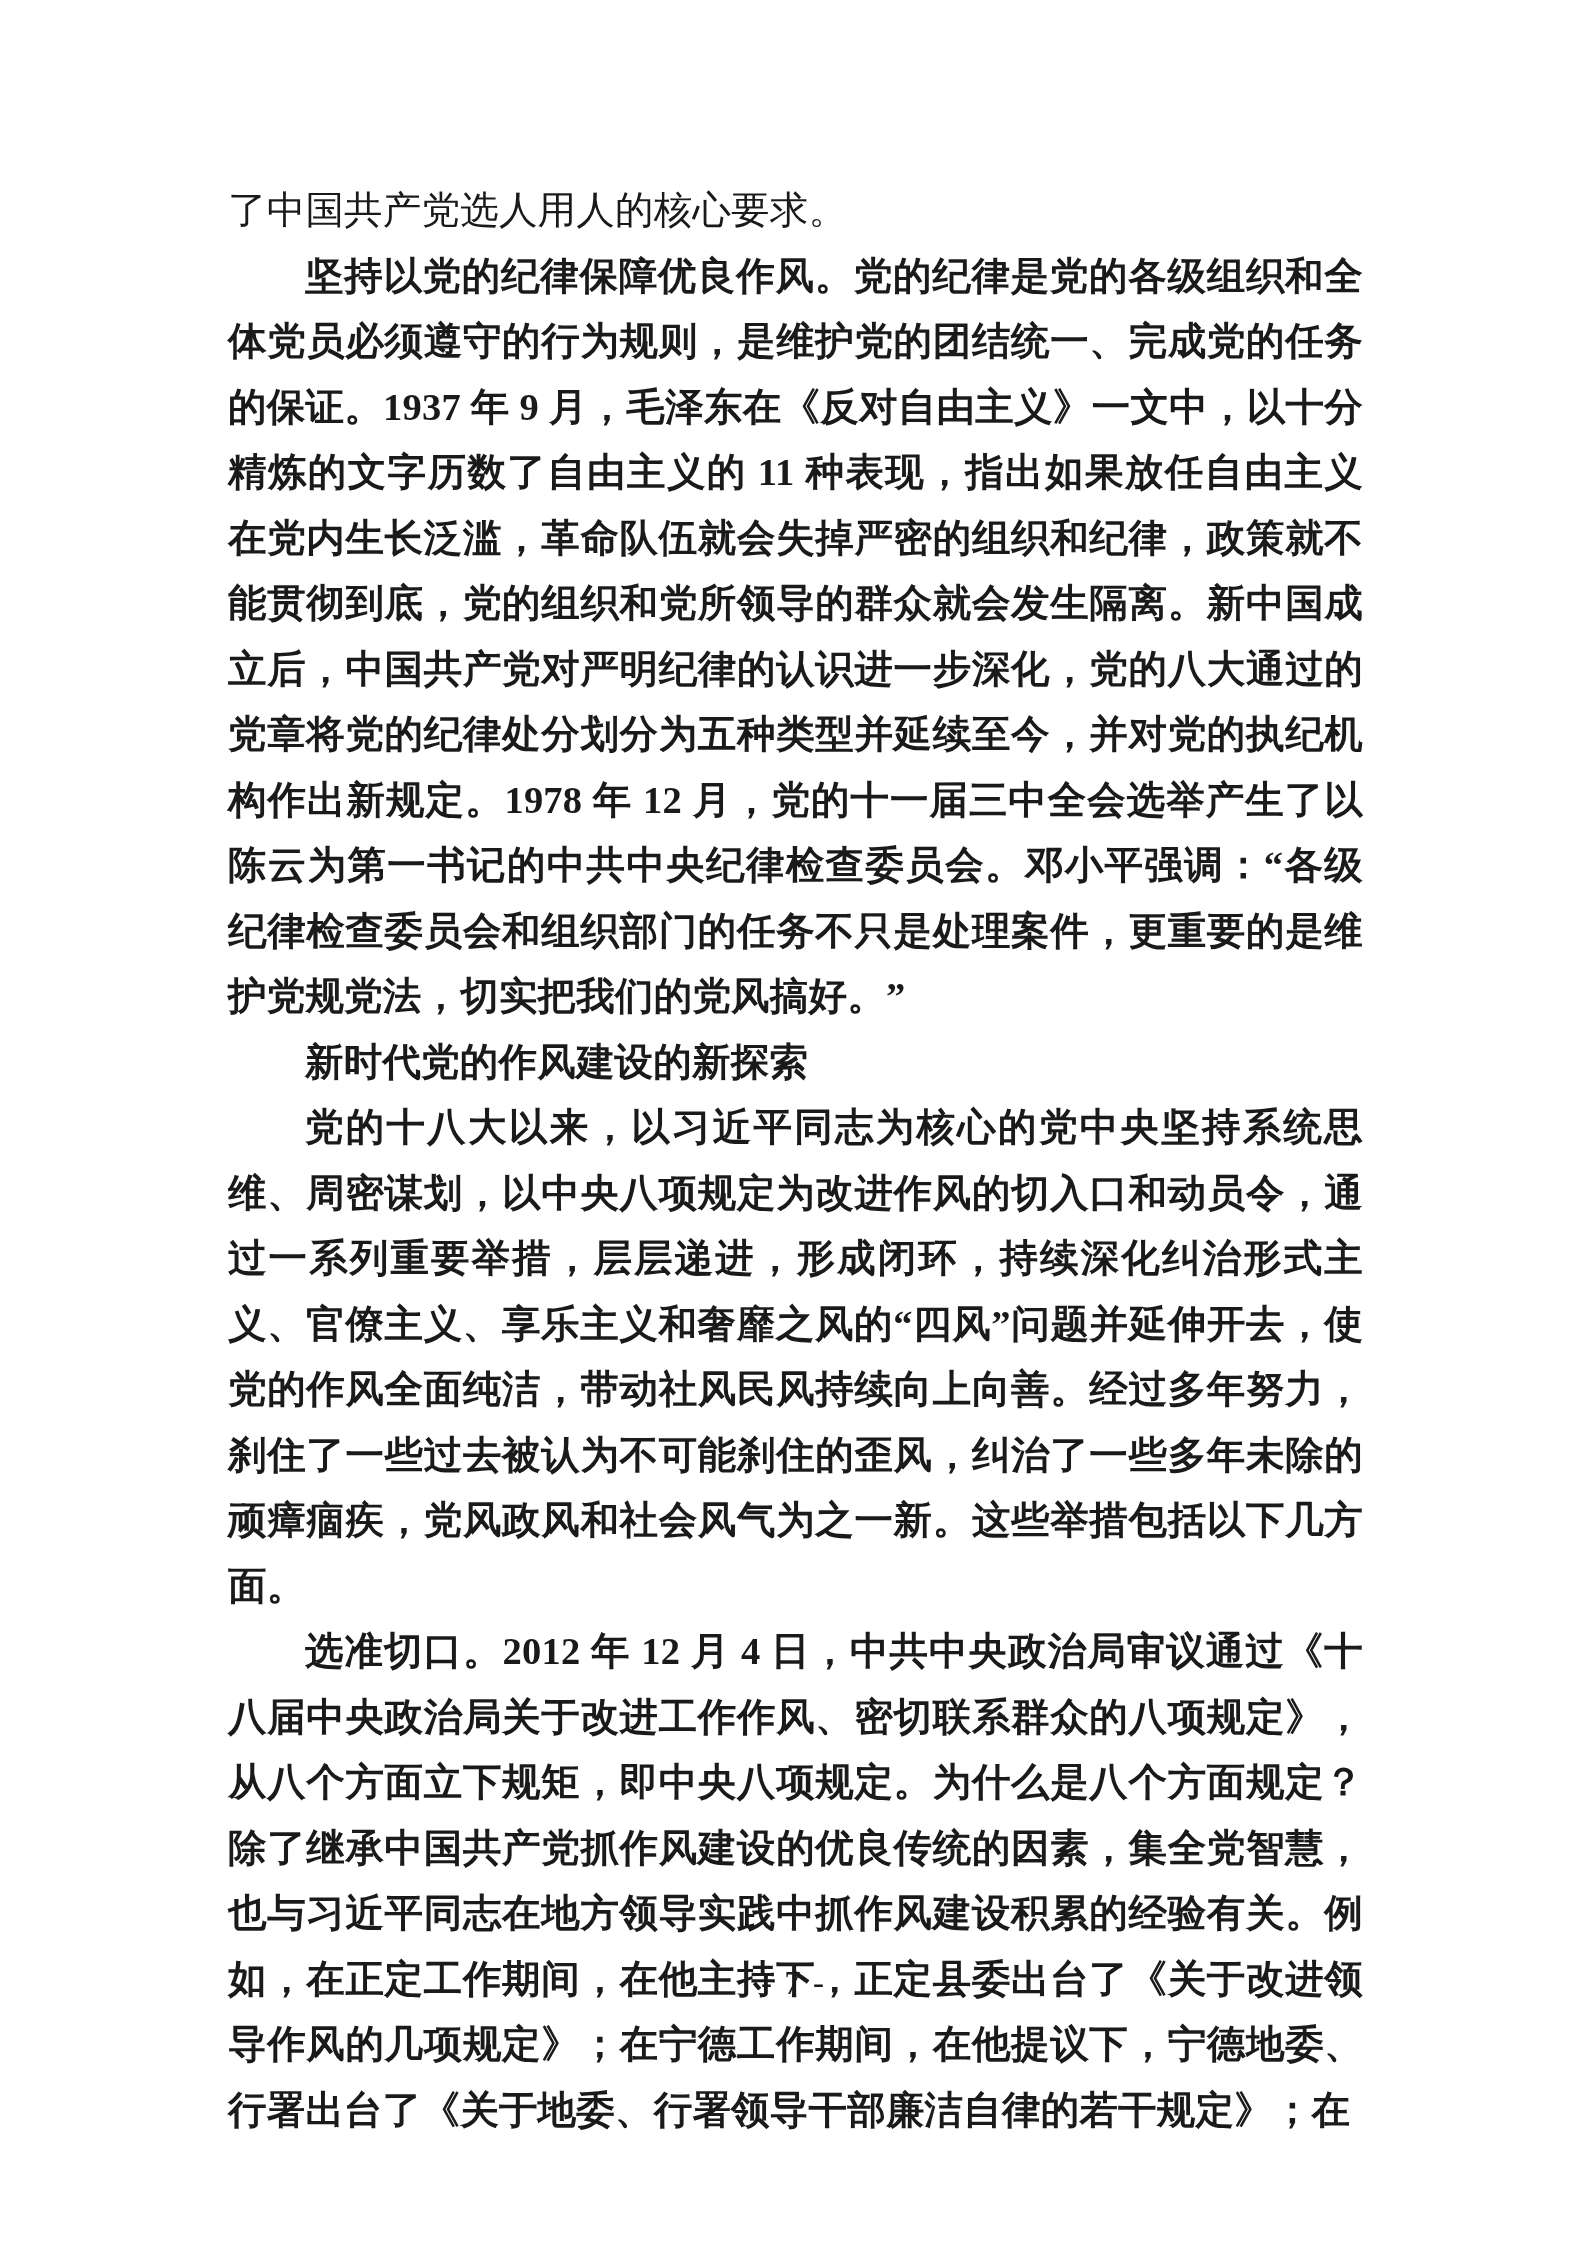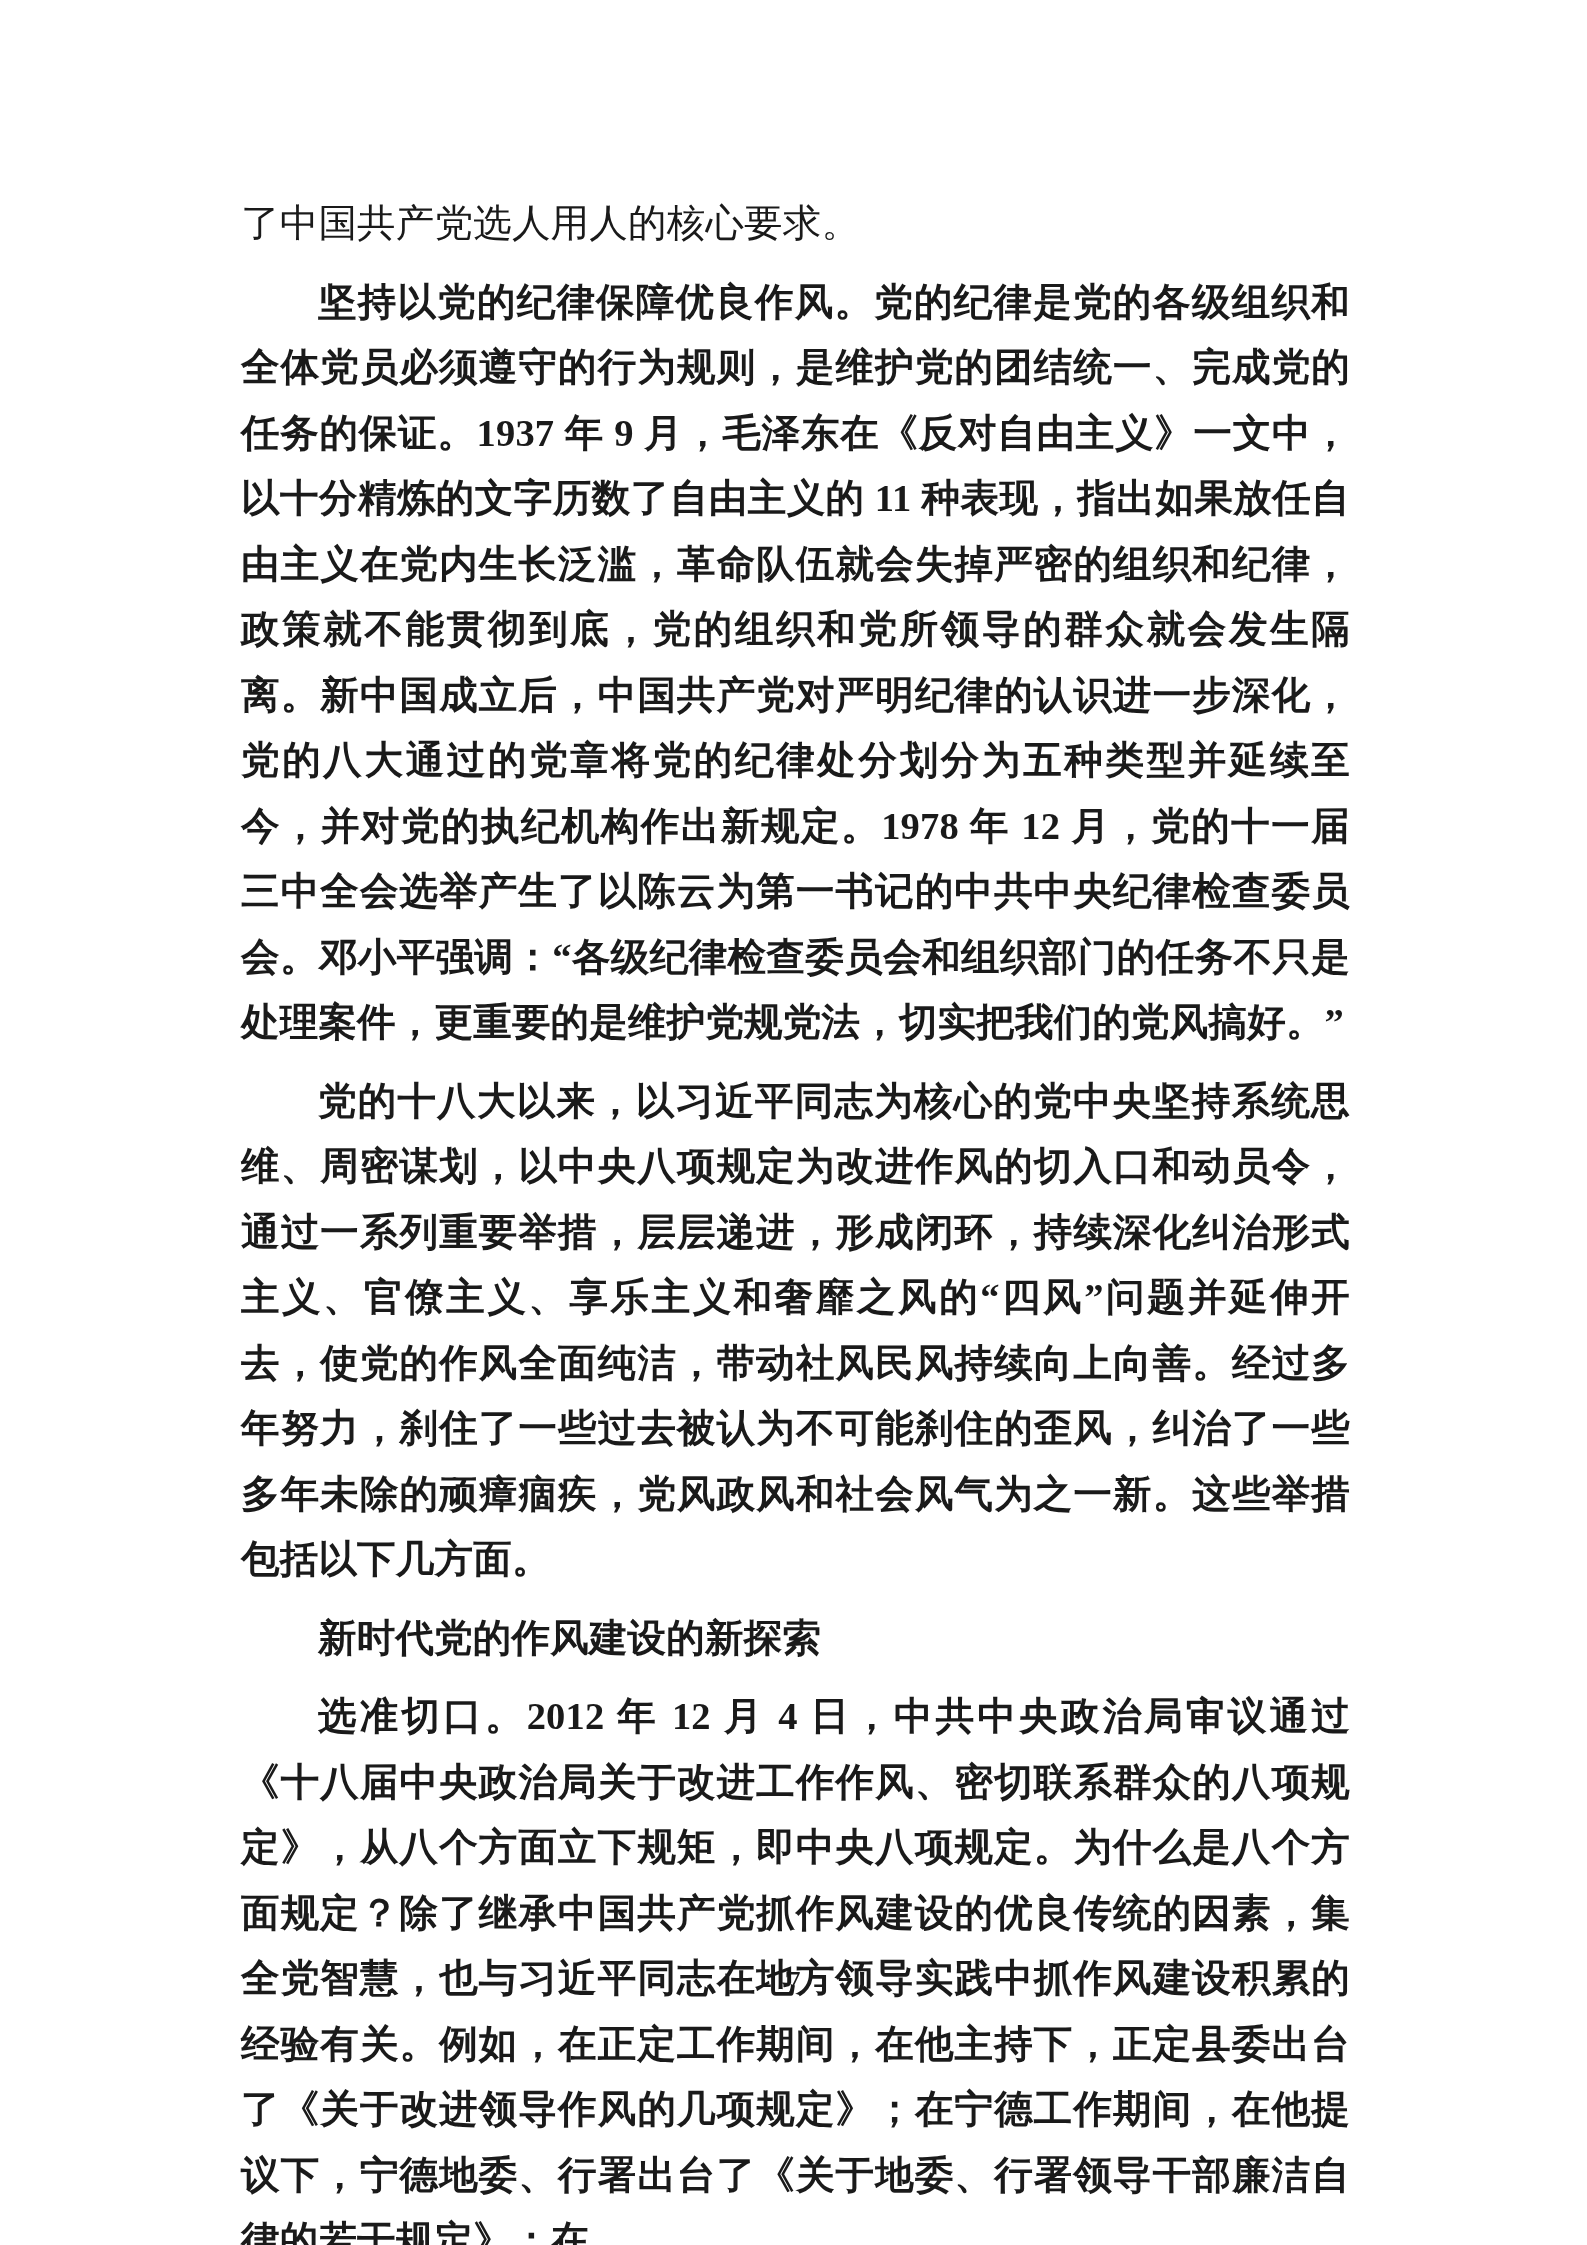--- a/index.html
+++ b/index.html
@@ -24,21 +24,21 @@
     position: absolute;
     left: 228px;
     top: 178px;
     width: 1135px;
   }
   .para {
     font-size: 38.5px;
     line-height: 65.5px;
     text-align: justify;
     text-justify: inter-ideograph;
-    margin: 13px;
+    margin: 0;
     letter-spacing: 0.2px;
   }
   .indent {
     text-indent: 77px;
     font-weight: bold;
   }
   .page-number {
     position: absolute;
     left: 0;
     right: 0;
@@ -53,23 +53,23 @@
 <body>
 
 <div class="page">
 
   <div class="content">
 
     <p class="para">了中国共产党选人用人的核心要求。</p>
 
     <p class="para indent">坚持以党的纪律保障优良作风。党的纪律是党的各级组织和全体党员必须遵守的行为规则，是维护党的团结统一、完成党的任务的保证。1937 年 9 月，毛泽东在《反对自由主义》一文中，以十分精炼的文字历数了自由主义的 11 种表现，指出如果放任自由主义在党内生长泛滥，革命队伍就会失掉严密的组织和纪律，政策就不能贯彻到底，党的组织和党所领导的群众就会发生隔离。新中国成立后，中国共产党对严明纪律的认识进一步深化，党的八大通过的党章将党的纪律处分划分为五种类型并延续至今，并对党的执纪机构作出新规定。1978 年 12 月，党的十一届三中全会选举产生了以陈云为第一书记的中共中央纪律检查委员会。邓小平强调：“各级纪律检查委员会和组织部门的任务不只是处理案件，更重要的是维护党规党法，切实把我们的党风搞好。”</p>
 
+    <p class="para indent">新时代党的作风建设的新探索</p>
+
     <p class="para indent">党的十八大以来，以习近平同志为核心的党中央坚持系统思维、周密谋划，以中央八项规定为改进作风的切入口和动员令，通过一系列重要举措，层层递进，形成闭环，持续深化纠治形式主义、官僚主义、享乐主义和奢靡之风的“四风”问题并延伸开去，使党的作风全面纯洁，带动社风民风持续向上向善。经过多年努力，刹住了一些过去被认为不可能刹住的歪风，纠治了一些多年未除的顽瘴痼疾，党风政风和社会风气为之一新。这些举措包括以下几方面。</p>
-
-    <p class="para indent">新时代党的作风建设的新探索</p>
 
     <p class="para indent">选准切口。2012 年 12 月 4 日，中共中央政治局审议通过《十八届中央政治局关于改进工作作风、密切联系群众的八项规定》，从八个方面立下规矩，即中央八项规定。为什么是八个方面规定？除了继承中国共产党抓作风建设的优良传统的因素，集全党智慧，也与习近平同志在地方领导实践中抓作风建设积累的经验有关。例如，在正定工作期间，在他主持下，正定县委出台了《关于改进领导作风的几项规定》；在宁德工作期间，在他提议下，宁德地委、行署出台了《关于地委、行署领导干部廉洁自律的若干规定》；在</p>
 
   </div>
 
   <div class="page-number">- 7 -</div>
 
 </div>
 
 </body></html>

